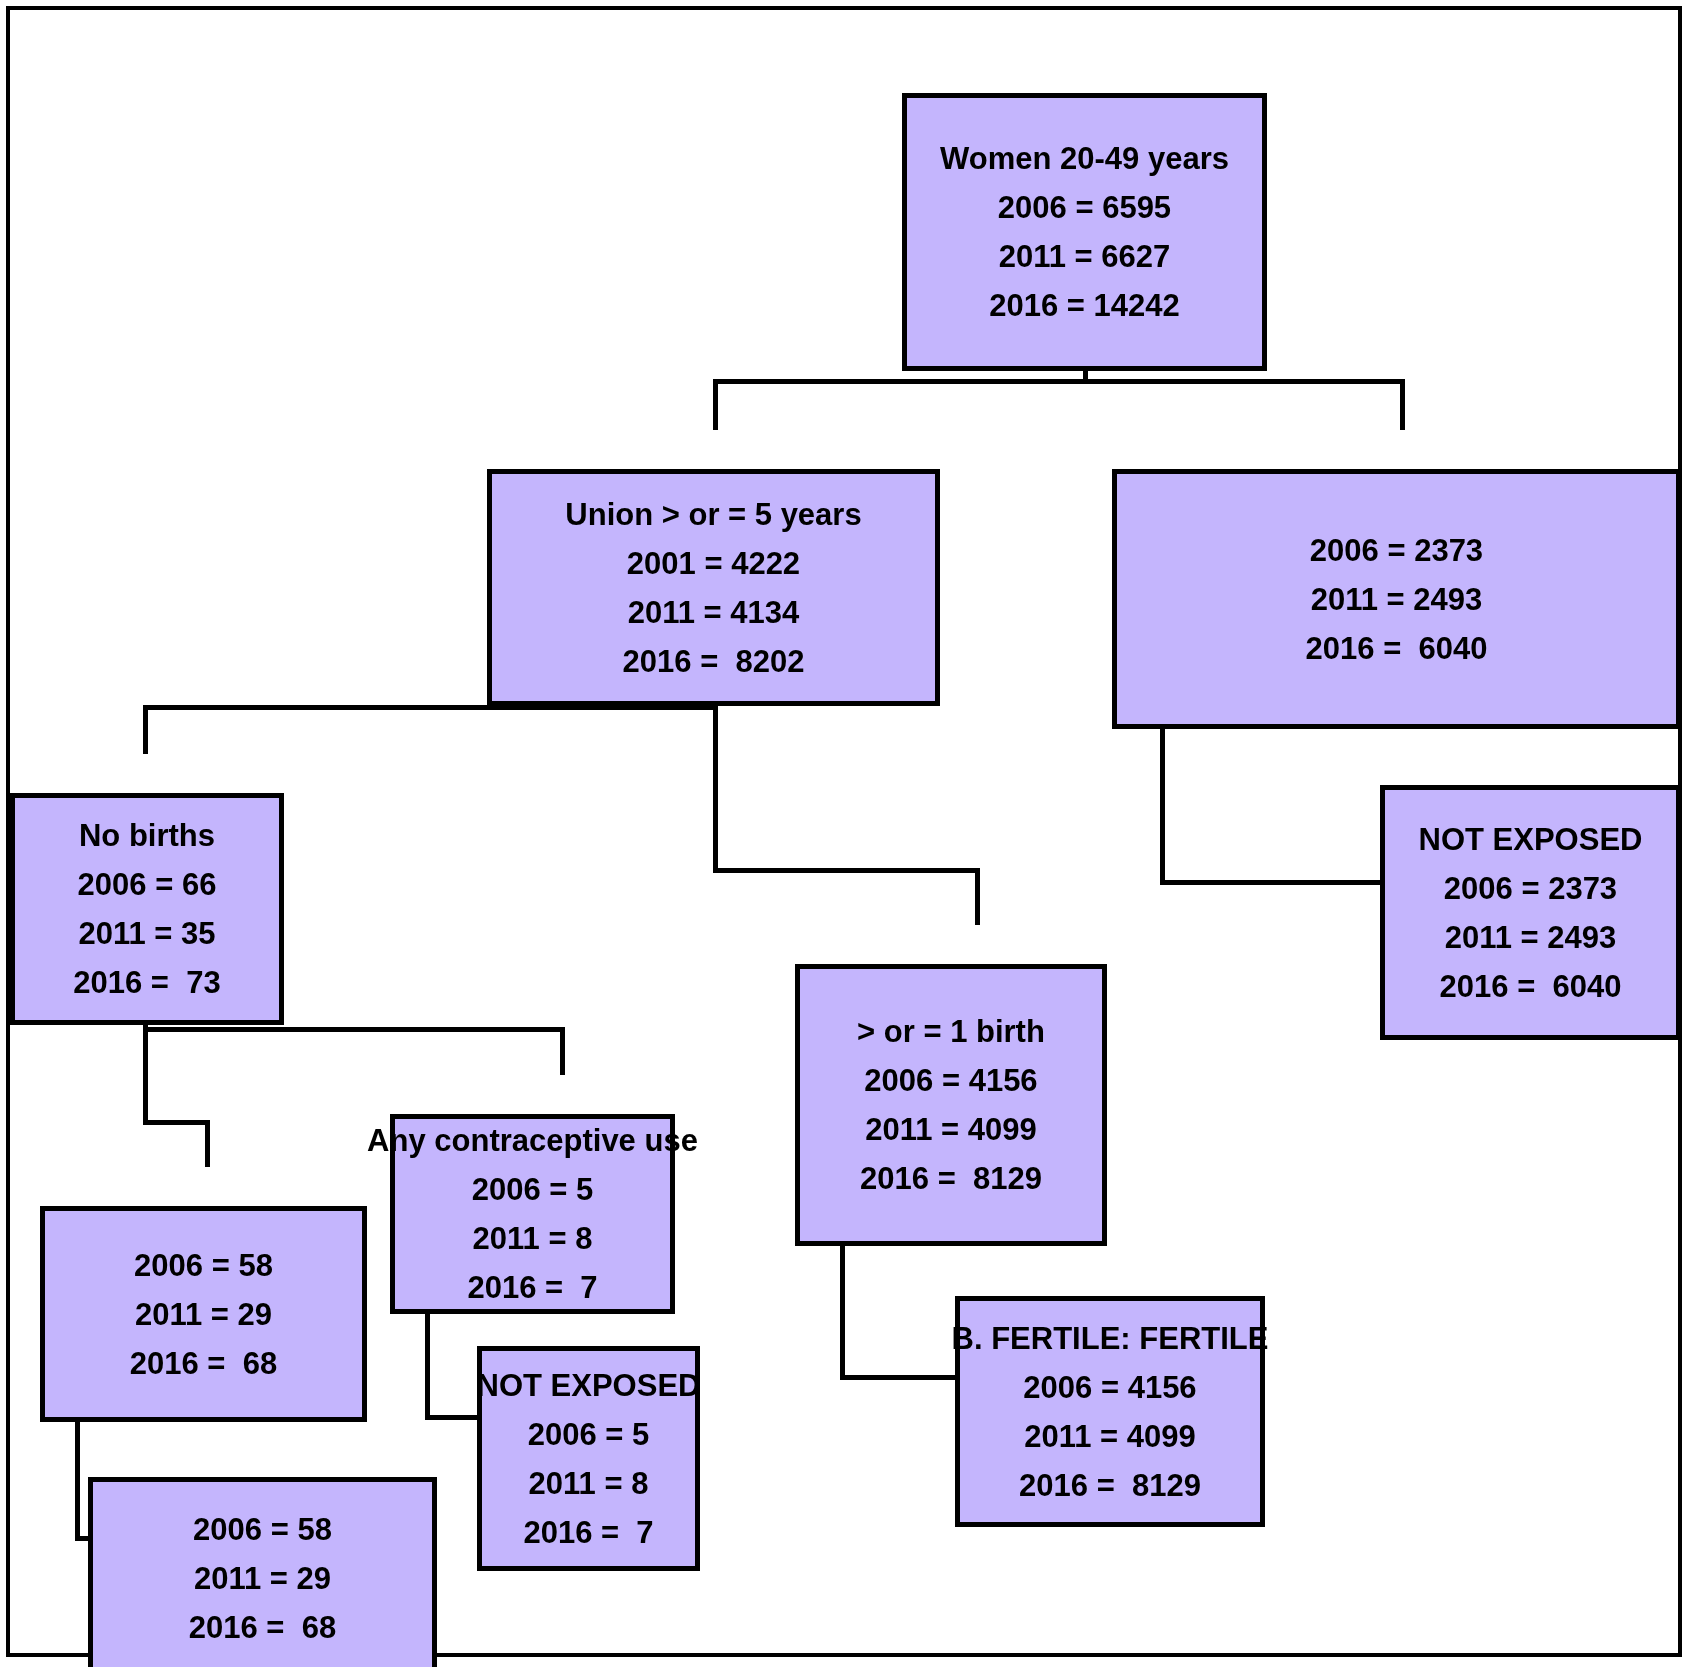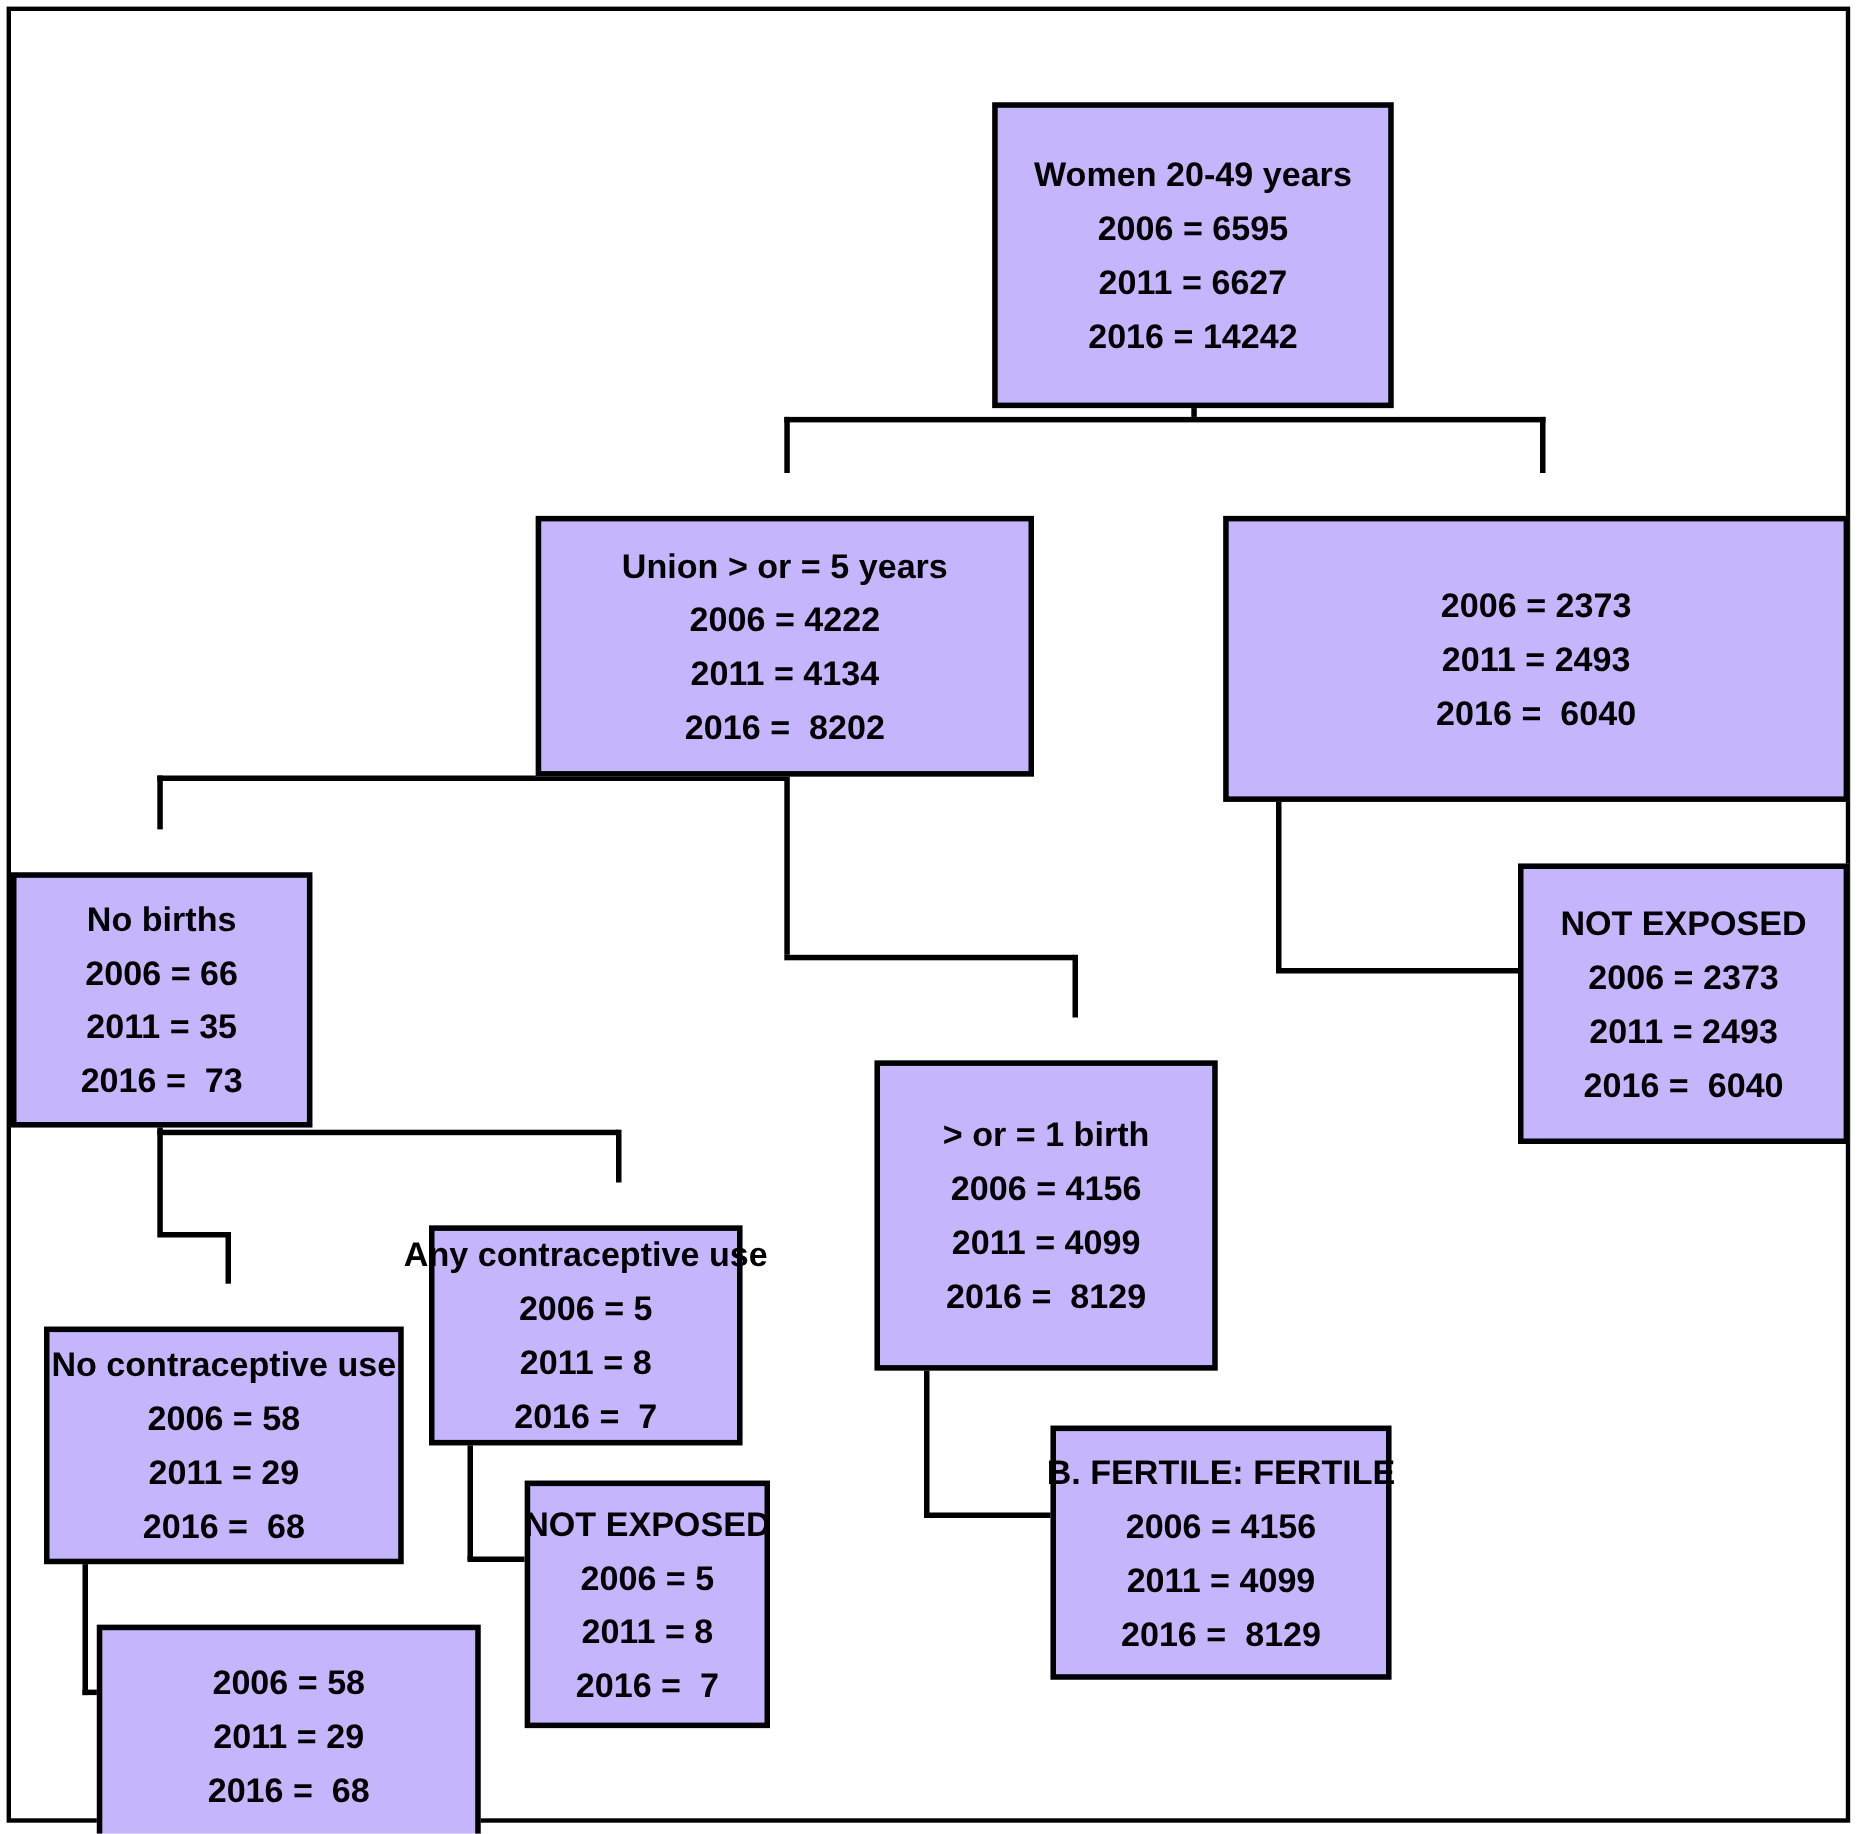--- a/index.html
+++ b/index.html
@@ -35,21 +35,21 @@
 
   <div class="node" style="left:902px;top:54px;width:365px;height:278px">
     <div class="nt">Women 20-49 years</div>
     <div class="nv">2006 = 6595</div>
     <div class="nv">2011 = 6627</div>
     <div class="nv">2016 = 14242</div>
   </div>
 
   <div class="node" style="left:487px;top:430px;width:453px;height:237px">
     <div class="nt">Union &gt; or = 5 years</div>
-    <div class="nv">2006 = 4222</div>
+    <div class="nv">2001 = 4222</div>
     <div class="nv">2011 = 4134</div>
     <div class="nv">2016 =  8202</div>
   </div>
 
   <div class="node" style="left:1112px;top:430px;width:569px;height:260px">
     <div class="nv">2006 = 2373</div>
     <div class="nv">2011 = 2493</div>
     <div class="nv">2016 =  6040</div>
   </div>
 
@@ -75,21 +75,20 @@
   </div>
 
   <div class="node" style="left:390px;top:1075px;width:285px;height:200px">
     <div class="nt">Any contraceptive use</div>
     <div class="nv">2006 = 5</div>
     <div class="nv">2011 = 8</div>
     <div class="nv">2016 =  7</div>
   </div>
 
   <div class="node" style="left:40px;top:1167px;width:327px;height:216px">
-    <div class="nt">No contraceptive use</div>
     <div class="nv">2006 = 58</div>
     <div class="nv">2011 = 29</div>
     <div class="nv">2016 =  68</div>
   </div>
 
   <div class="node" style="left:477px;top:1307px;width:223px;height:225px">
     <div class="nt">NOT EXPOSED</div>
     <div class="nv">2006 = 5</div>
     <div class="nv">2011 = 8</div>
     <div class="nv">2016 =  7</div>

